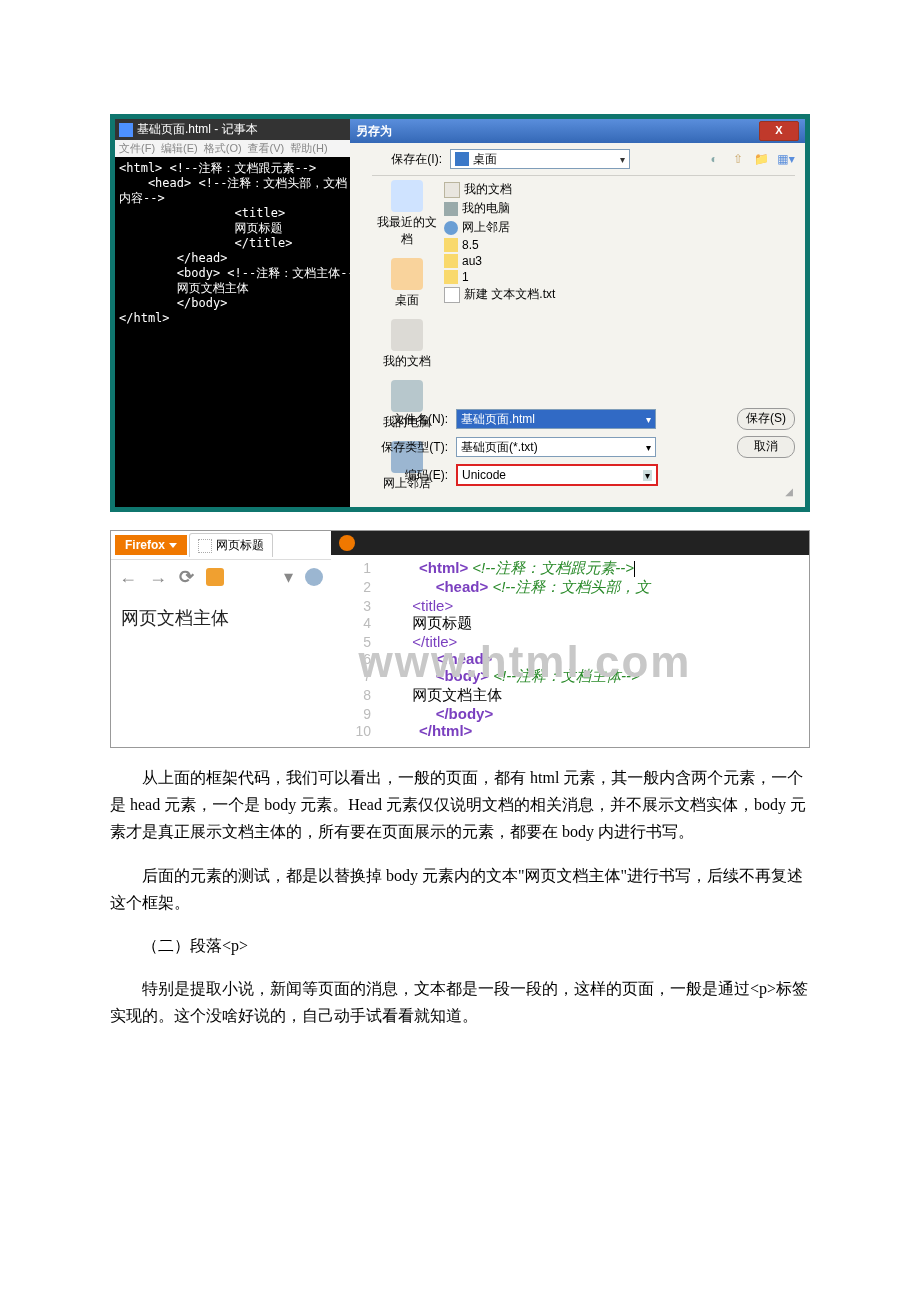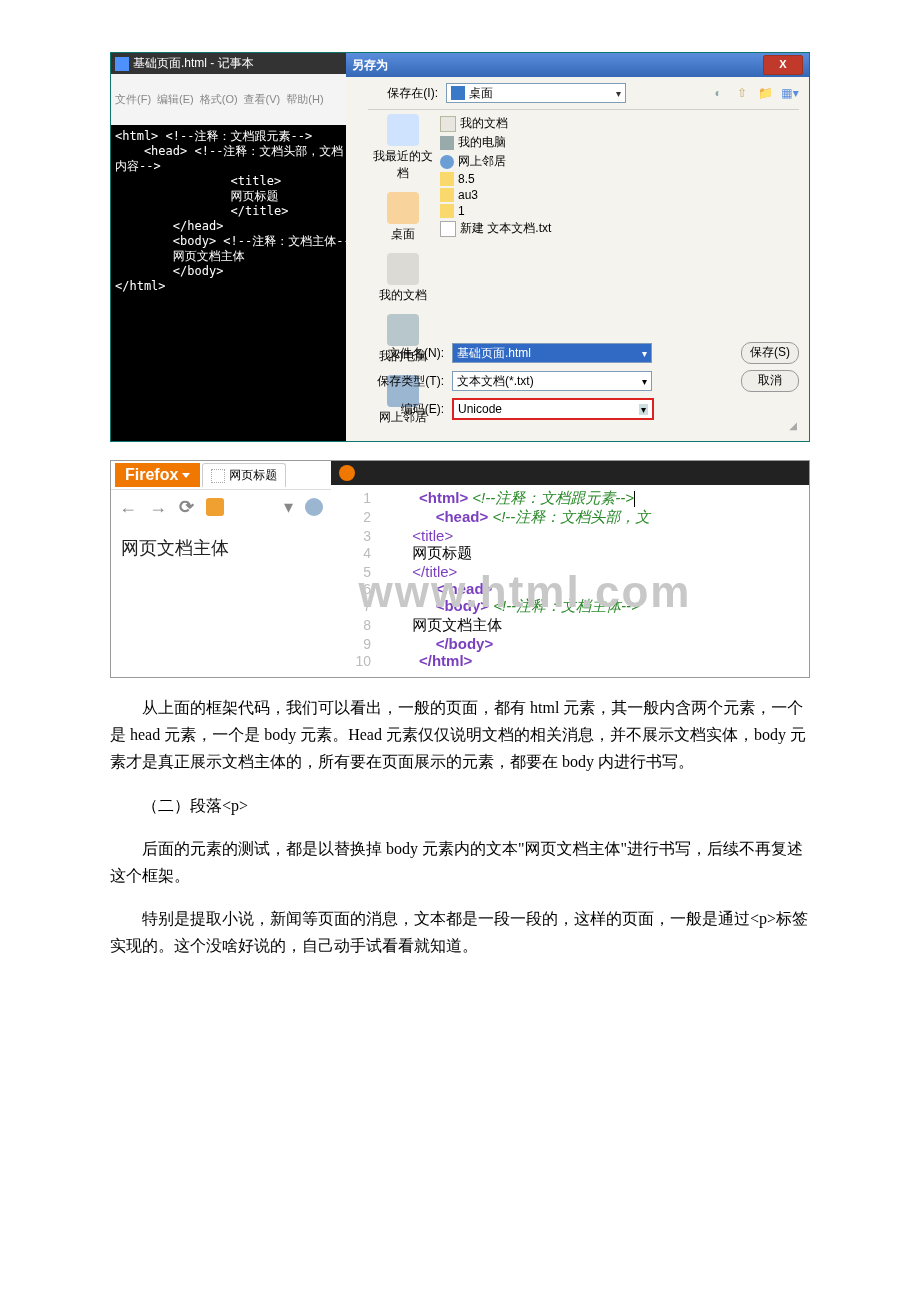--- a/index.html
+++ b/index.html
@@ -1,22 +1,22 @@
 <!DOCTYPE html>
 <html><head>
 <meta charset="utf-8">
 <style>
   body { margin:0; background:#fff; font-family:"SimSun","Songti SC",serif; font-size:16px; width:920px; }
   .page { padding:0 110px 40px 110px; box-sizing:border-box; }
-  .fig1 { display:flex; border:1px solid #0f766e; margin-top:52px; }
+  .fig1 { display:flex; border:5px solid #0f766e; margin-top:114px; }
   
   .notepad { width:235px; background:#000; display:flex; flex-direction:column; }
   .np-title { background:#333; color:#fff; font-family:Tahoma,Arial,sans-serif; font-size:12px; padding:2px 4px; display:flex; align-items:center; }
   .np-title .np-icon { width:14px;height:14px;background:#4d90fe; margin-right:4px; display:inline-block;}
-  .np-menu { background:#f4f4f4; color:#888; font-family:Tahoma,Arial,sans-serif; font-size:11px; white-space:nowrap; padding:18px 4px;}
+  .np-menu { background:#f4f4f4; color:#888; font-family:Tahoma,Arial,sans-serif; font-size:11px; white-space:nowrap; padding:1px 4px;}
   .np-menu span { margin-right:6px;}
   .np-body { background:#000; color:#fff; font-family:Consolas,monospace; font-size:12px; padding:4px; white-space:pre; line-height:1.25; flex:1;}
   
   .saveas { flex:1; display:flex; flex-direction:column; font-family:Tahoma,Arial,sans-serif; font-size:12px;}
   .sa-title { background:linear-gradient(#5a8edc,#3468b6); color:#fff; padding:2px 6px; display:flex; align-items:center; justify-content:space-between; font-weight:bold;}
   .sa-close { width:38px;height:18px;background:#c0392b;border:1px solid #932; border-radius:2px; color:#fff; text-align:center; font-size:11px; line-height:16px;}
   .sa-body { background:#f4f3ee; flex:1; padding:6px 10px 10px 22px;}
   .sa-row { display:flex; align-items:center; margin-bottom:6px;}
   .sa-label { width:70px; text-align:right; margin-right:8px;}
   .sa-select { flex:0 0 170px; height:18px; border:1px solid #7f9db9; background:#fff; display:flex; align-items:center; padding:0 4px;}
@@ -46,21 +46,21 @@
   .sa-input .ddlarrow { margin-left:auto; font-size:10px;}
   .sa-btn { width:56px; height:20px; border:1px solid #999; background:#efeee9; margin-left:auto; text-align:center; line-height:18px; border-radius:10px;}
   .sa-enc { flex:0 0 190px; height:18px; border:2px solid #d22; background:#fff; display:flex; align-items:center; padding:0 4px;}
   .sa-enc .ddlarrow{margin-left:auto;font-size:10px;background:#cdd;padding:0 2px;}
   .sa-grip { text-align:right; color:#aaa; font-size:10px; padding-right:2px;}
   .gap { height:18px;}
   
   .fig2 { display:flex; border:1px solid #999;}
   .ff { width:220px; background:#fff; display:flex; flex-direction:column; font-family:Arial,sans-serif;}
   .ff-top { display:flex; align-items:center; gap:2px; padding:2px 4px;}
-  .ff-btn { background:#f07800; color:#fff; font-size:16px; font-weight:bold; padding:3px 10px; display:flex; align-items:center; gap:4px;}
+  .ff-btn { background:#f07800; color:#fff; font-size:12px; font-weight:bold; padding:3px 10px; display:flex; align-items:center; gap:4px;}
   .ff-btn:after{content:"";border-left:4px solid transparent;border-right:4px solid transparent;border-top:5px solid #fff;}
   .ff-tab { display:flex; align-items:center; gap:4px; padding:3px 8px; border:1px solid #ccc; border-bottom:none; border-radius:3px 3px 0 0; font-size:12px;}
   .ff-tab .tf{width:12px;height:12px;border:1px dotted #aaa;display:inline-block;}
   .ff-nav { display:flex; align-items:center; gap:12px; padding:6px 8px; border-top:1px solid #ddd; color:#888; font-size:18px;}
   .ff-nav span{display:inline-flex;}
   .ff-home{width:18px;height:18px;background:#f0a030;border-radius:3px;display:inline-block;}
   .ff-split{margin-left:auto;color:#888;}
   .ff-globe{width:18px;height:18px;background:#9bb6d1;border-radius:50%;display:inline-block;}
   .ff-body { flex:1; padding:12px 10px; font-family:"SimSun",serif; font-size:18px; color:#222;}
   
@@ -187,21 +187,21 @@
             <span class="sa-blabel">文件名(N):</span>
             <div class="sa-input sel">
               <span>基础页面.html</span>
               <span class="ddlarrow">▾</span>
             </div>
             <div class="sa-btn">保存(S)</div>
           </div>
           <div class="sa-brow">
             <span class="sa-blabel">保存类型(T):</span>
             <div class="sa-input">
-              <span>文本文档(*.txt)</span>
+              <span>基础页面(*.txt)</span>
               <span class="ddlarrow">▾</span>
             </div>
             <div class="sa-btn">取消</div>
           </div>
           <div class="sa-brow">
             <span class="sa-blabel">编码(E):</span>
             <div class="sa-enc">
               <span>Unicode</span>
               <span class="ddlarrow">▾</span>
             </div>
@@ -279,16 +279,16 @@
             <div class="cl">
               <span class="ln">10</span>
               <span><span class="tok t-tagb">&lt;/html&gt;</span></span>
             </div>
           </div>
       </div>
     </div>
   </div>
 
   <p class="para">从上面的框架代码，我们可以看出，一般的页面，都有 html 元素，其一般内含两个元素，一个是 head 元素，一个是 body 元素。Head 元素仅仅说明文档的相关消息，并不展示文档实体，body 元素才是真正展示文档主体的，所有要在页面展示的元素，都要在 body 内进行书写。</p>
+  <p class="para">后面的元素的测试，都是以替换掉 body 元素内的文本"网页文档主体"进行书写，后续不再复述这个框架。</p>
   <p class="para">（二）段落&lt;p&gt;</p>
-  <p class="para">后面的元素的测试，都是以替换掉 body 元素内的文本"网页文档主体"进行书写，后续不再复述这个框架。</p>
   <p class="para">特别是提取小说，新闻等页面的消息，文本都是一段一段的，这样的页面，一般是通过&lt;p&gt;标签实现的。这个没啥好说的，自己动手试看看就知道。</p>
 </div>
 
 </body></html>

